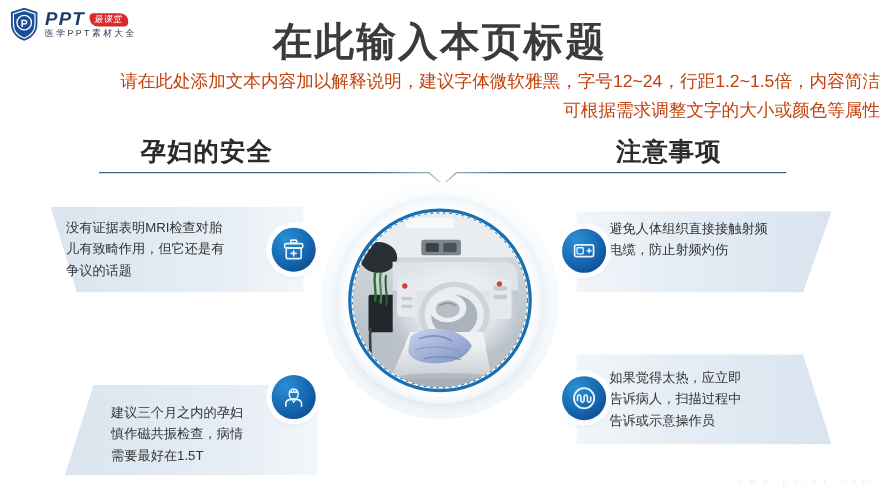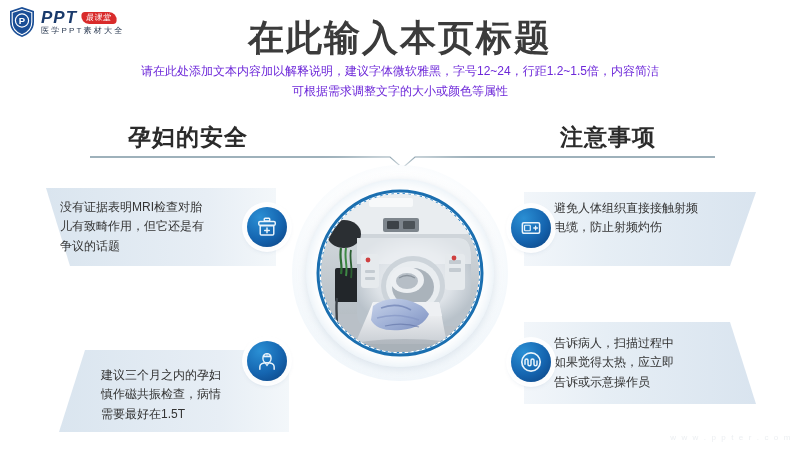--- a/index.html
+++ b/index.html
@@ -70,23 +70,23 @@
     font-size: 36px;
     font-weight: bold;
     color: #3b3b3b;
     letter-spacing: 2px;
   }
   .subtitle {
     position: absolute;
     left: 0;
     right: 0;
     top: 62px;
-    text-align: center;
-    font-size: 12px;
-    color: #6d28d9;
+    text-align: right;
+    font-size: 16px;
+    color: #c2410c;
     line-height: 1.65;
   }
   .subtitle div { white-space: nowrap; }
 
   
   .sec-head {
     position: absolute;
     top: 122px;
     font-size: 23px;
     font-weight: bold;
@@ -419,22 +419,22 @@
           <linearGradient id="pBR" x1="0" y1="0" x2="1" y2="0">
             <stop offset="0%" stop-color="#f2f6fa"></stop>
             <stop offset="35%" stop-color="#e6eef5"></stop>
             <stop offset="100%" stop-color="#d9e4ef"></stop>
           </linearGradient>
         </defs>
         <path d="M0 0 H206 L232 82 H0 Z" fill="url(#pBR)"></path>
       </svg>
     </div>
     <div class="panel-text">
+      <div>如果觉得太热，应立即</div>
       <div>告诉病人，扫描过程中</div>
-      <div>如果觉得太热，应立即</div>
       <div>告诉或示意操作员</div>
     </div>
   </div>
   <div class="icon-badge" id="icon-br">
     <svg width="24" height="24" viewBox="0 0 24 24">
       <circle cx="12" cy="12" r="9.2" fill="none" stroke="#eaf4fb" stroke-width="1.7"></circle>
       <path d="M6 14.2 V10.6 a1.5 1.5 0 0 1 3 0 V14.2 a1.5 1.5 0 0 0 3 0 V10.6 a1.5 1.5 0 0 1 3 0 V14.2 a1.5 1.5 0 0 0 3 0 V11" fill="none" stroke="#eaf4fb" stroke-width="1.5" stroke-linecap="round"></path>
     </svg>
   </div>
 

